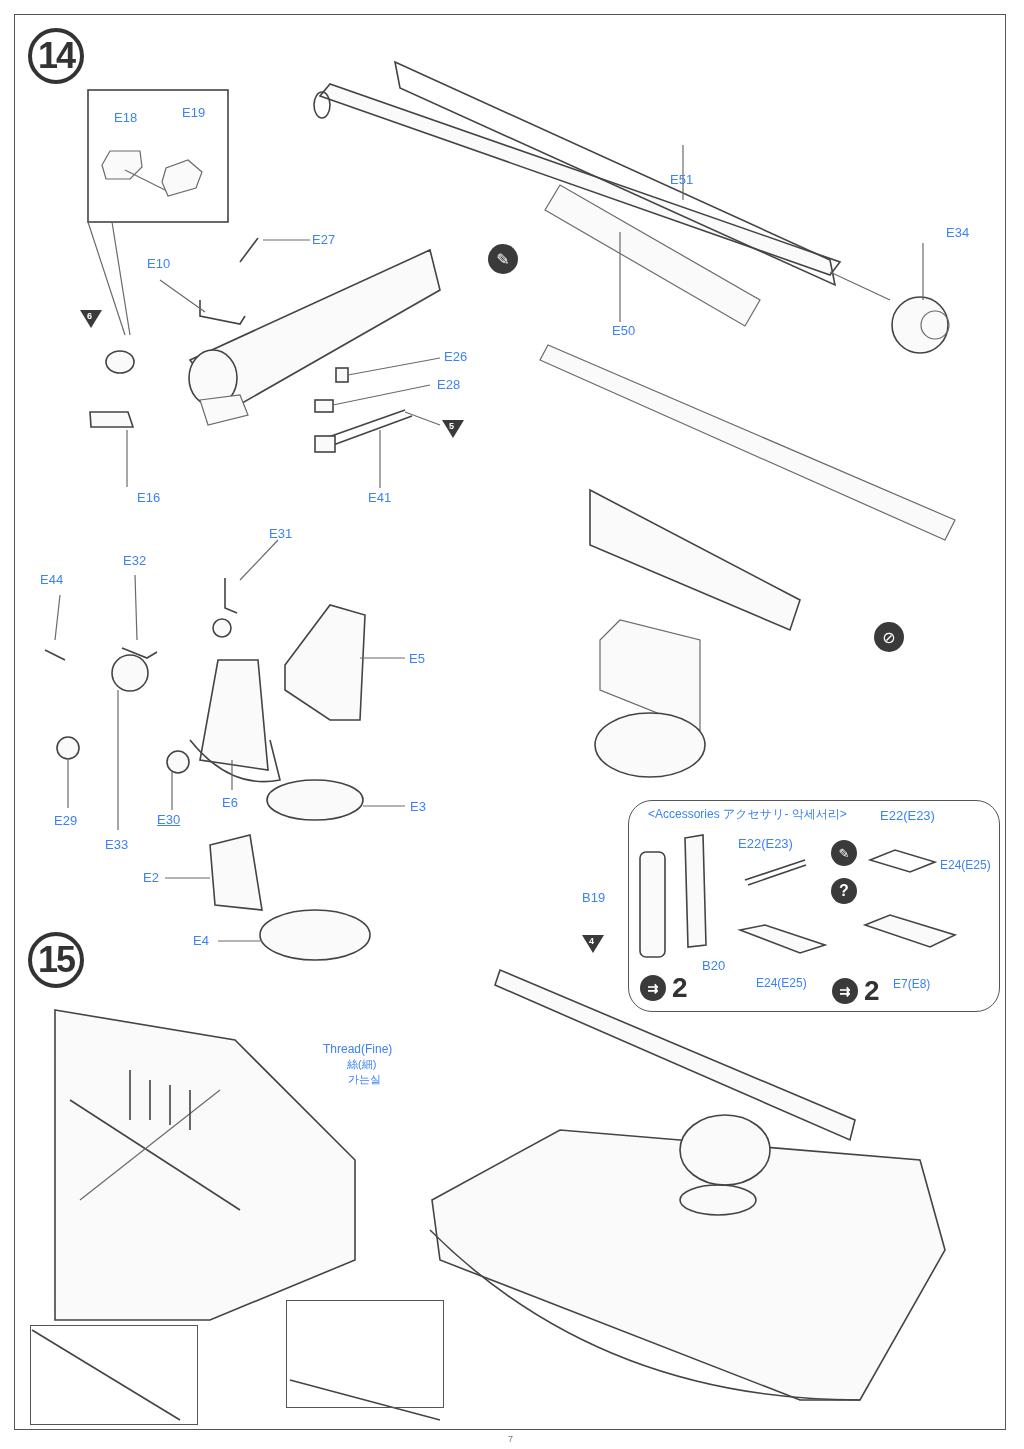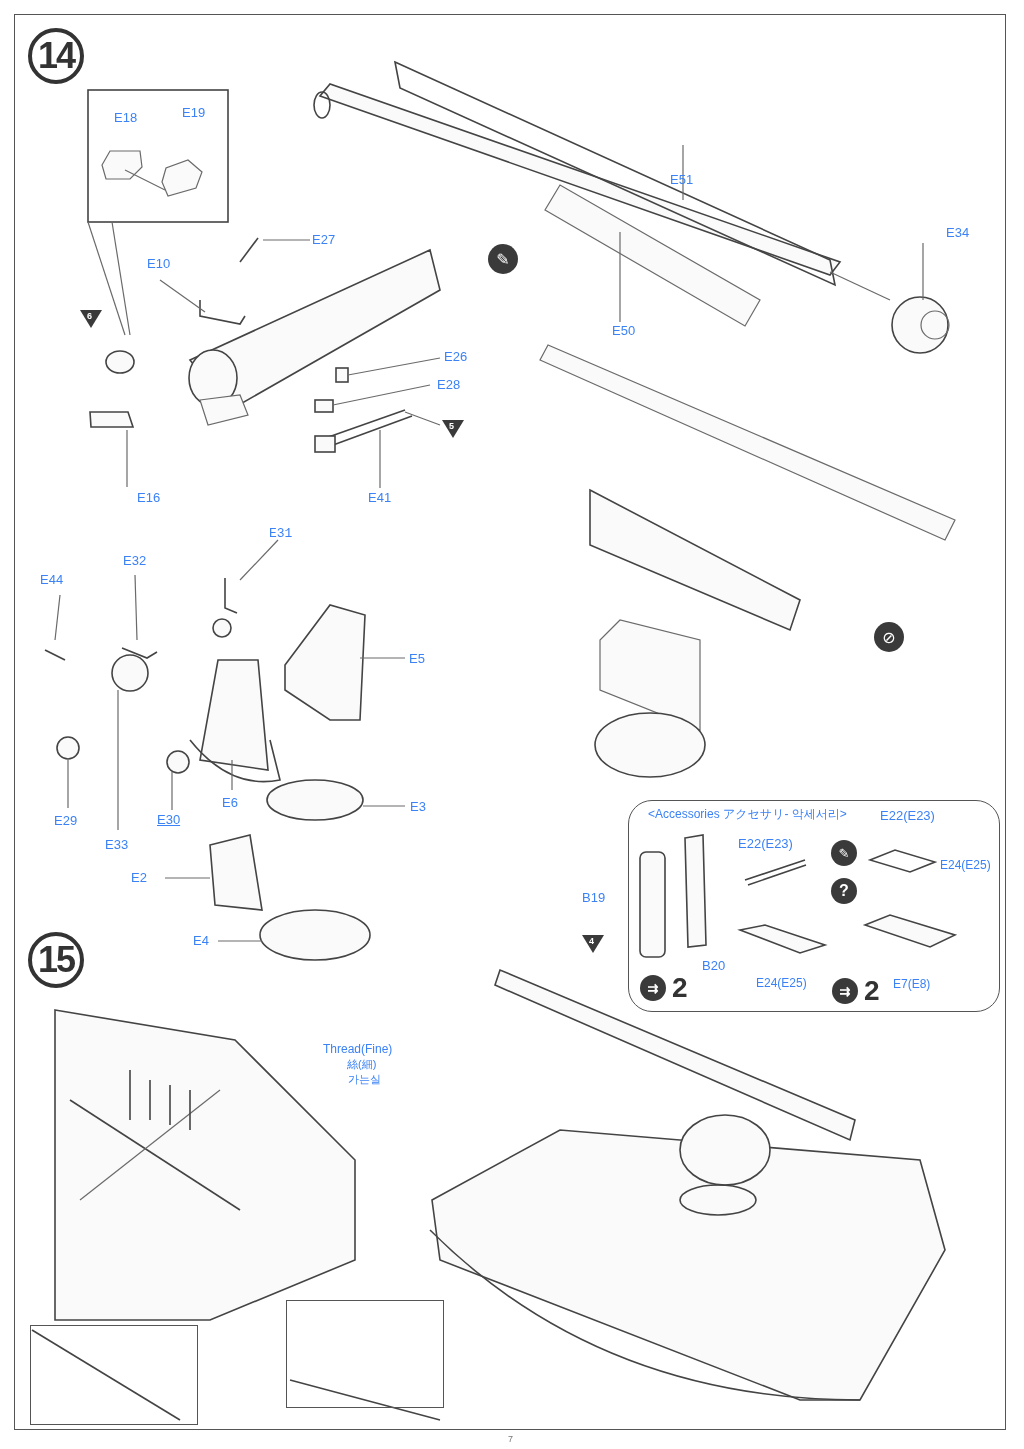--- a/index.html
+++ b/index.html
@@ -142,30 +142,30 @@
 <div class="lbl" style="left:182px;top:105px;">E19</div>
 <div class="lbl" style="left:312px;top:232px;">E27</div>
 <div class="lbl" style="left:147px;top:256px;">E10</div>
 <div class="lbl" style="left:444px;top:349px;">E26</div>
 <div class="lbl" style="left:437px;top:377px;">E28</div>
 <div class="lbl" style="left:117px;top:490px;margin-left:20px;">E16</div>
 <div class="lbl" style="left:368px;top:490px;">E41</div>
 <div class="lbl" style="left:670px;top:124px;margin-top:48px;">E51</div>
 <div class="lbl" style="left:612px;top:323px;">E50</div>
 <div class="lbl" style="left:910px;top:225px;margin-left:36px;">E34</div>
-<div class="lbl" style="left:269px;top:526px;font-family:Liberation Mono, monospace;">E31</div>
+<div class="lbl" style="left:269px;top:526px;">E31</div>
 <div class="lbl" style="left:123px;top:553px;">E32</div>
 <div class="lbl" style="left:40px;top:572px;">E44</div>
 <div class="lbl" style="left:409px;top:651px;">E5</div>
 <div class="lbl" style="left:222px;top:795px;text-align:center;">E6</div>
 <div class="lbl" style="left:410px;top:799px;">E3</div>
 <div class="lbl" style="left:54px;top:813px;">E29</div>
 <div class="lbl" style="left:105px;top:837px;">E33</div>
 <div class="lbl" style="left:157px;top:812px;text-decoration:underline;">E30</div>
-<div class="lbl" style="left:131px;top:870px;text-align:center;">E2</div>
+<div class="lbl" style="left:143px;top:870px;text-align:center;">E2</div>
 <div class="lbl" style="left:193px;top:933px;">E4</div>
 
 <div class="tri" style="left:80px;top:310px;">
     <span>6</span>
   </div>
 <div class="tri" style="left:442px;top:420px;">
     <span>5</span>
   </div>
 <div class="tri" style="left:582px;top:935px;">
     <span>4</span>

